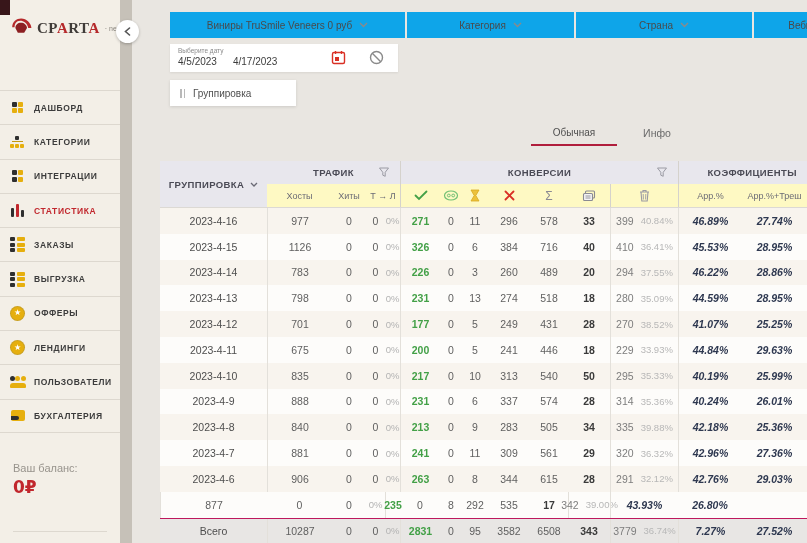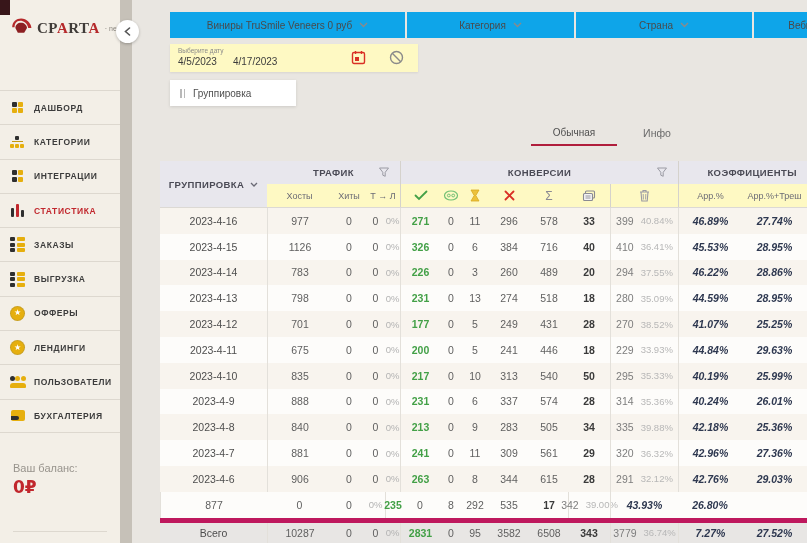--- a/index.html
+++ b/index.html
@@ -47,21 +47,21 @@
   .walletic i{position:absolute;left:0;bottom:1px;width:8px;height:4px;background:#2f2f2f;border-radius:0 2px 2px 0;}
   .balance{position:absolute;left:13px;top:462px;}
   .balance-label{font-size:11px;color:#97938c;}
   .balance-value{font-size:17px;font-weight:800;color:#c1272d;font-family:"DejaVu Sans","Liberation Sans",sans-serif;margin-top:3px;}
   .sep-bottom{position:absolute;left:13px;right:13px;top:531px;border-top:1px solid #ddd8cf;}
 
   
   .filters{position:absolute;left:170px;top:12px;right:-40px;height:26px;display:flex;gap:2px;}
   .fseg{background:#0ea5e9;display:flex;align-items:center;justify-content:center;gap:7px;font-size:10px;color:#4a4a4a;cursor:pointer;}
   .fseg.f1{width:235px;} .fseg.f2{width:167px;} .fseg.f3{width:176px;} .fseg.f4{flex:1;}
-  .datecard{position:absolute;left:170px;top:44px;width:248px;height:28px;background:#fef9c3;box-shadow:0 1px 2px rgba(0,0,0,.08);}
+  .datecard{position:absolute;left:170px;top:44px;width:228px;height:28px;background:#ffffff;box-shadow:0 1px 2px rgba(0,0,0,.08);}
   .datelabel{position:absolute;left:8px;top:3px;font-size:6.5px;color:#8a8a8a;}
   .dateline{position:absolute;left:8px;top:12px;font-size:10px;color:#3c3c3c;display:flex;gap:16px;}
   .cal-icon{position:absolute;right:52px;top:6px;}
   .block-icon{position:absolute;right:14px;top:6px;}
   .groupcard{position:absolute;left:170px;top:80px;width:126px;height:26px;background:#fff;box-shadow:0 1px 3px rgba(0,0,0,.12);
     display:flex;align-items:center;gap:8px;padding-left:10px;box-sizing:border-box;cursor:pointer;}
   .dragbars{display:inline-flex;gap:2px;}
   .dragbars i{width:1.5px;height:9px;background:#b9b9b9;}
   .groupcard span.glabel{font-size:10px;color:#4f4f4f;}
 
@@ -85,21 +85,21 @@
     background:#fef9c3;border-bottom:1px solid #dcd9d4;box-sizing:border-box;}
   .scell{display:flex;align-items:center;justify-content:center;font-size:9px;color:#6b6b75;box-sizing:border-box;}
   .scell.bl{border-left:1px solid #d5d2cc;}
   .sigma{font-size:12px;color:#8a8a93;}
 
   .tbody{position:relative;}
   .tr{display:grid;grid-template-columns:107px 65px 34px 19px 15px 40px 22px 26px 42px 38px 42px 68px 64px 65px;
       height:25.8px;box-sizing:border-box;}
   .tbody .tr:nth-child(odd){background:#f8f4ee;}
   .tbody .tr:nth-child(even){background:#fdfcfa;}
-  .tbody .tr.total{background:#e8e6e4;border-top:5px solid #be185d;}
+  .tbody .tr.total{background:#e8e6e4;border-top:1px solid #be185d;}
   .td{display:flex;align-items:center;justify-content:center;font-size:10.5px;color:#5f5f5f;box-sizing:border-box;height:100%;}
   .td.c1{color:#4d4d4d;}
   .td.c2,.td.c6,.td.c12,.td.c13{border-left:1px solid #e3e0da;}
   .td.c5{color:#b3b3b3;font-size:9.5px;}
   .td.c6{color:#43a047;font-weight:bold;}
   .td.c11{color:#3a3a3a;font-weight:bold;}
   .td.c12{gap:7px;}
   .td .tcount{color:#7d7d7d;}
   .td .tpct{color:#b7b7b7;font-size:9.5px;}
   .td.coef{color:#2e3850;font-weight:bold;font-style:italic;font-size:10.5px;}

